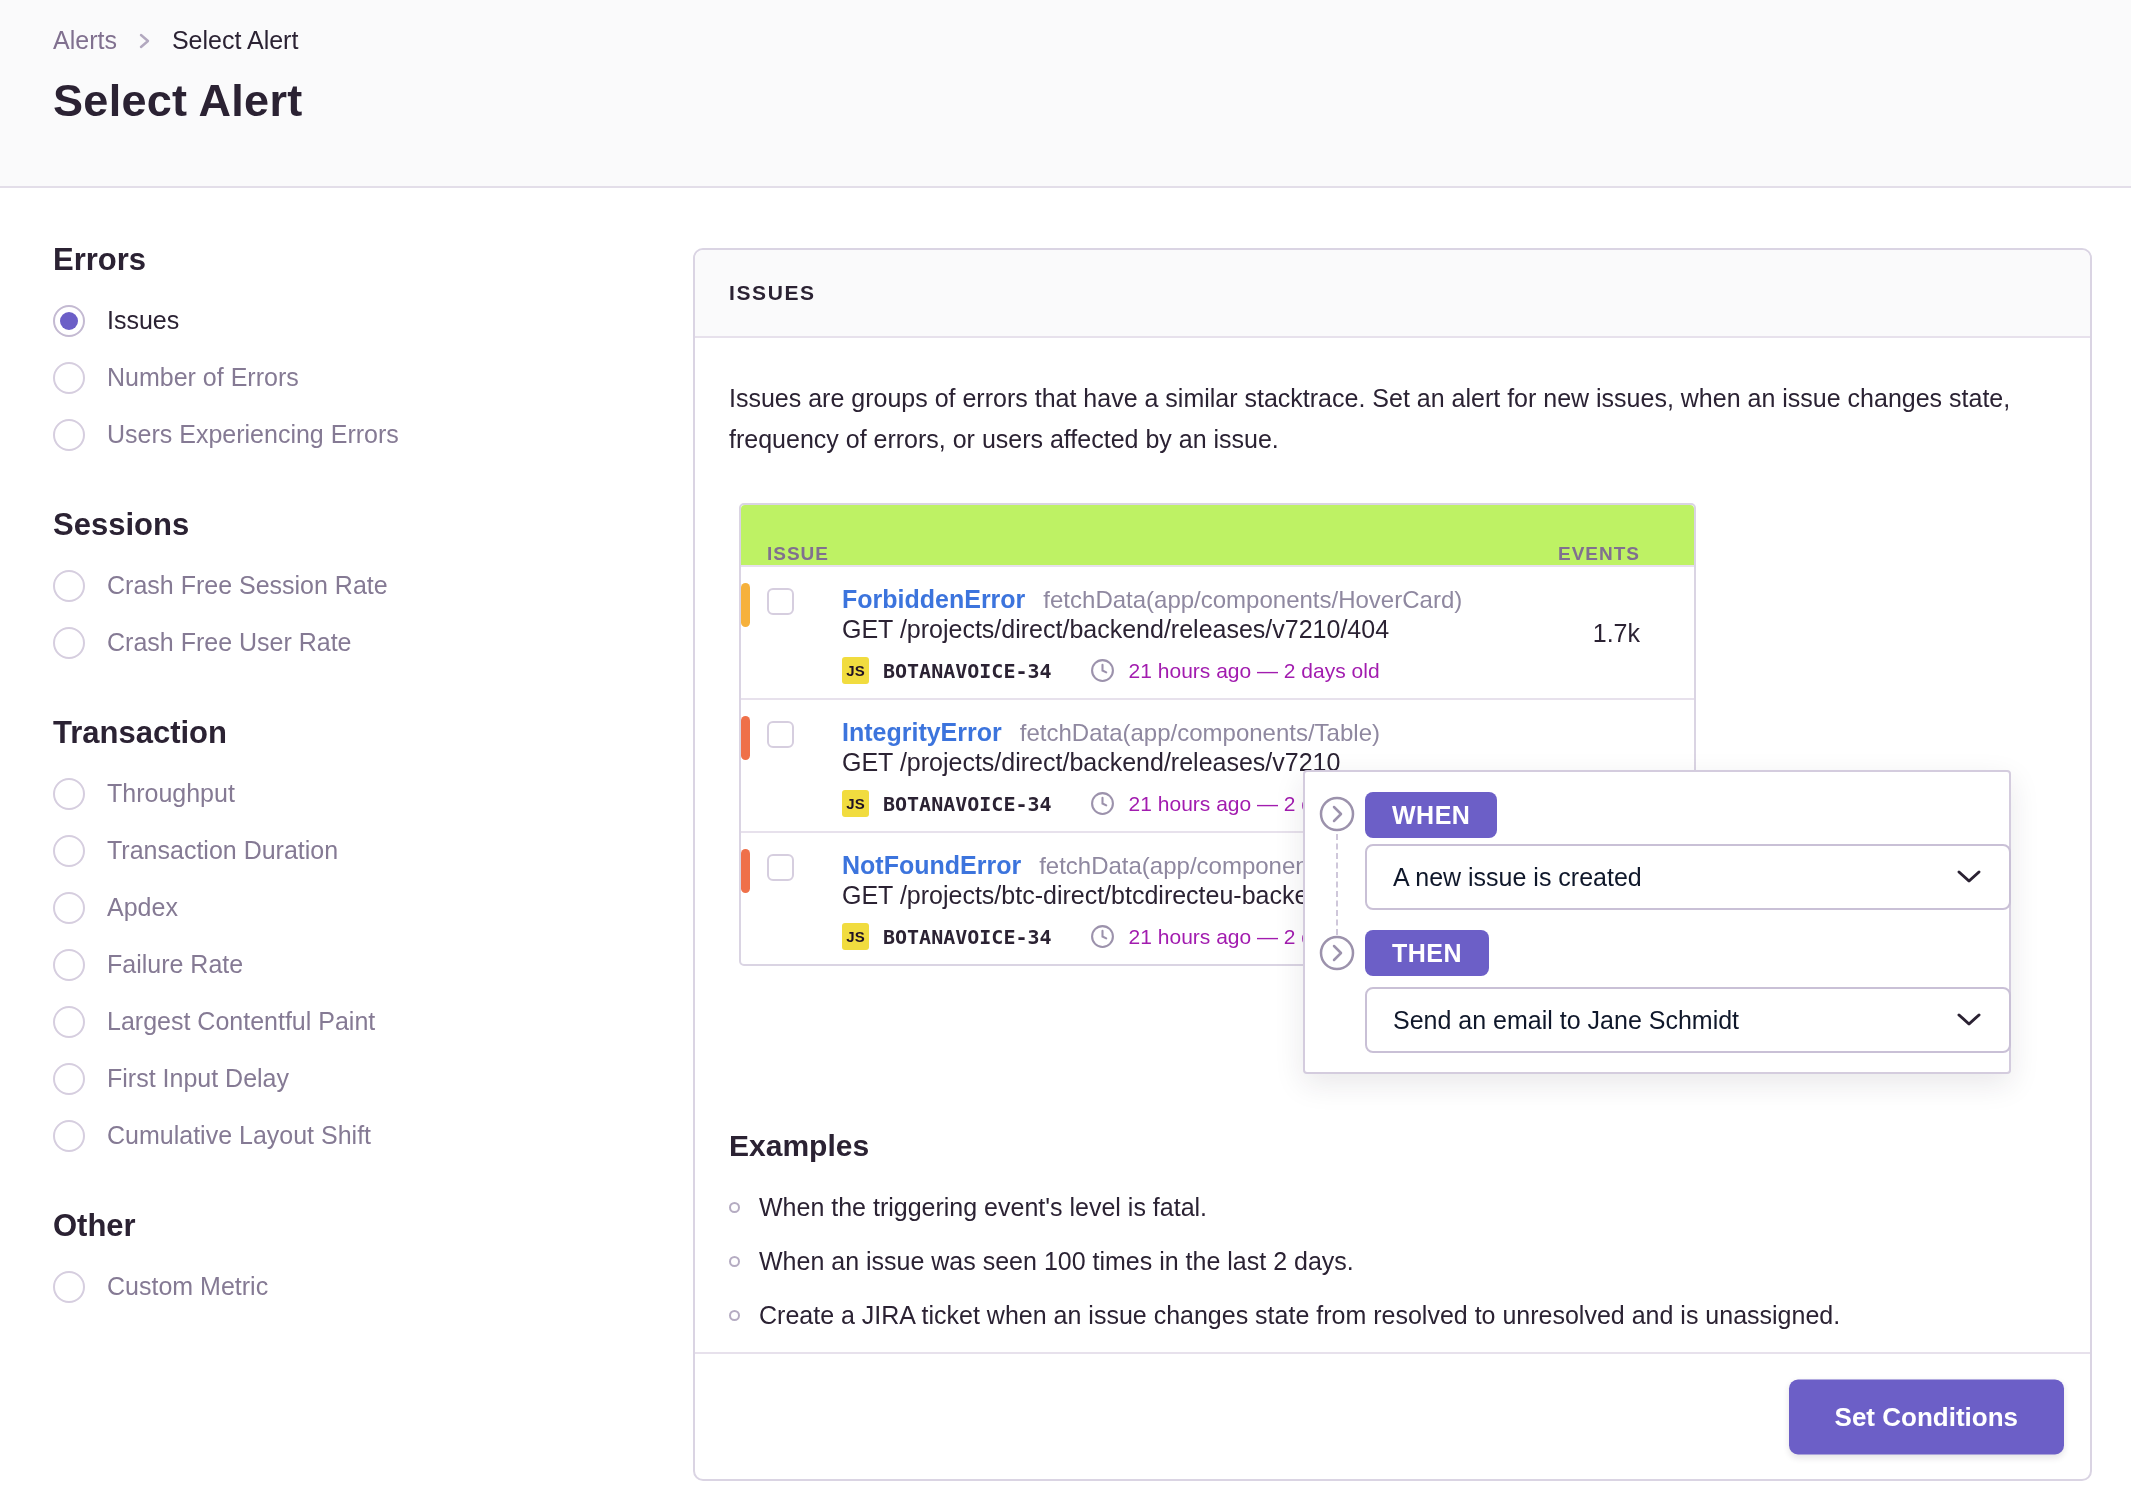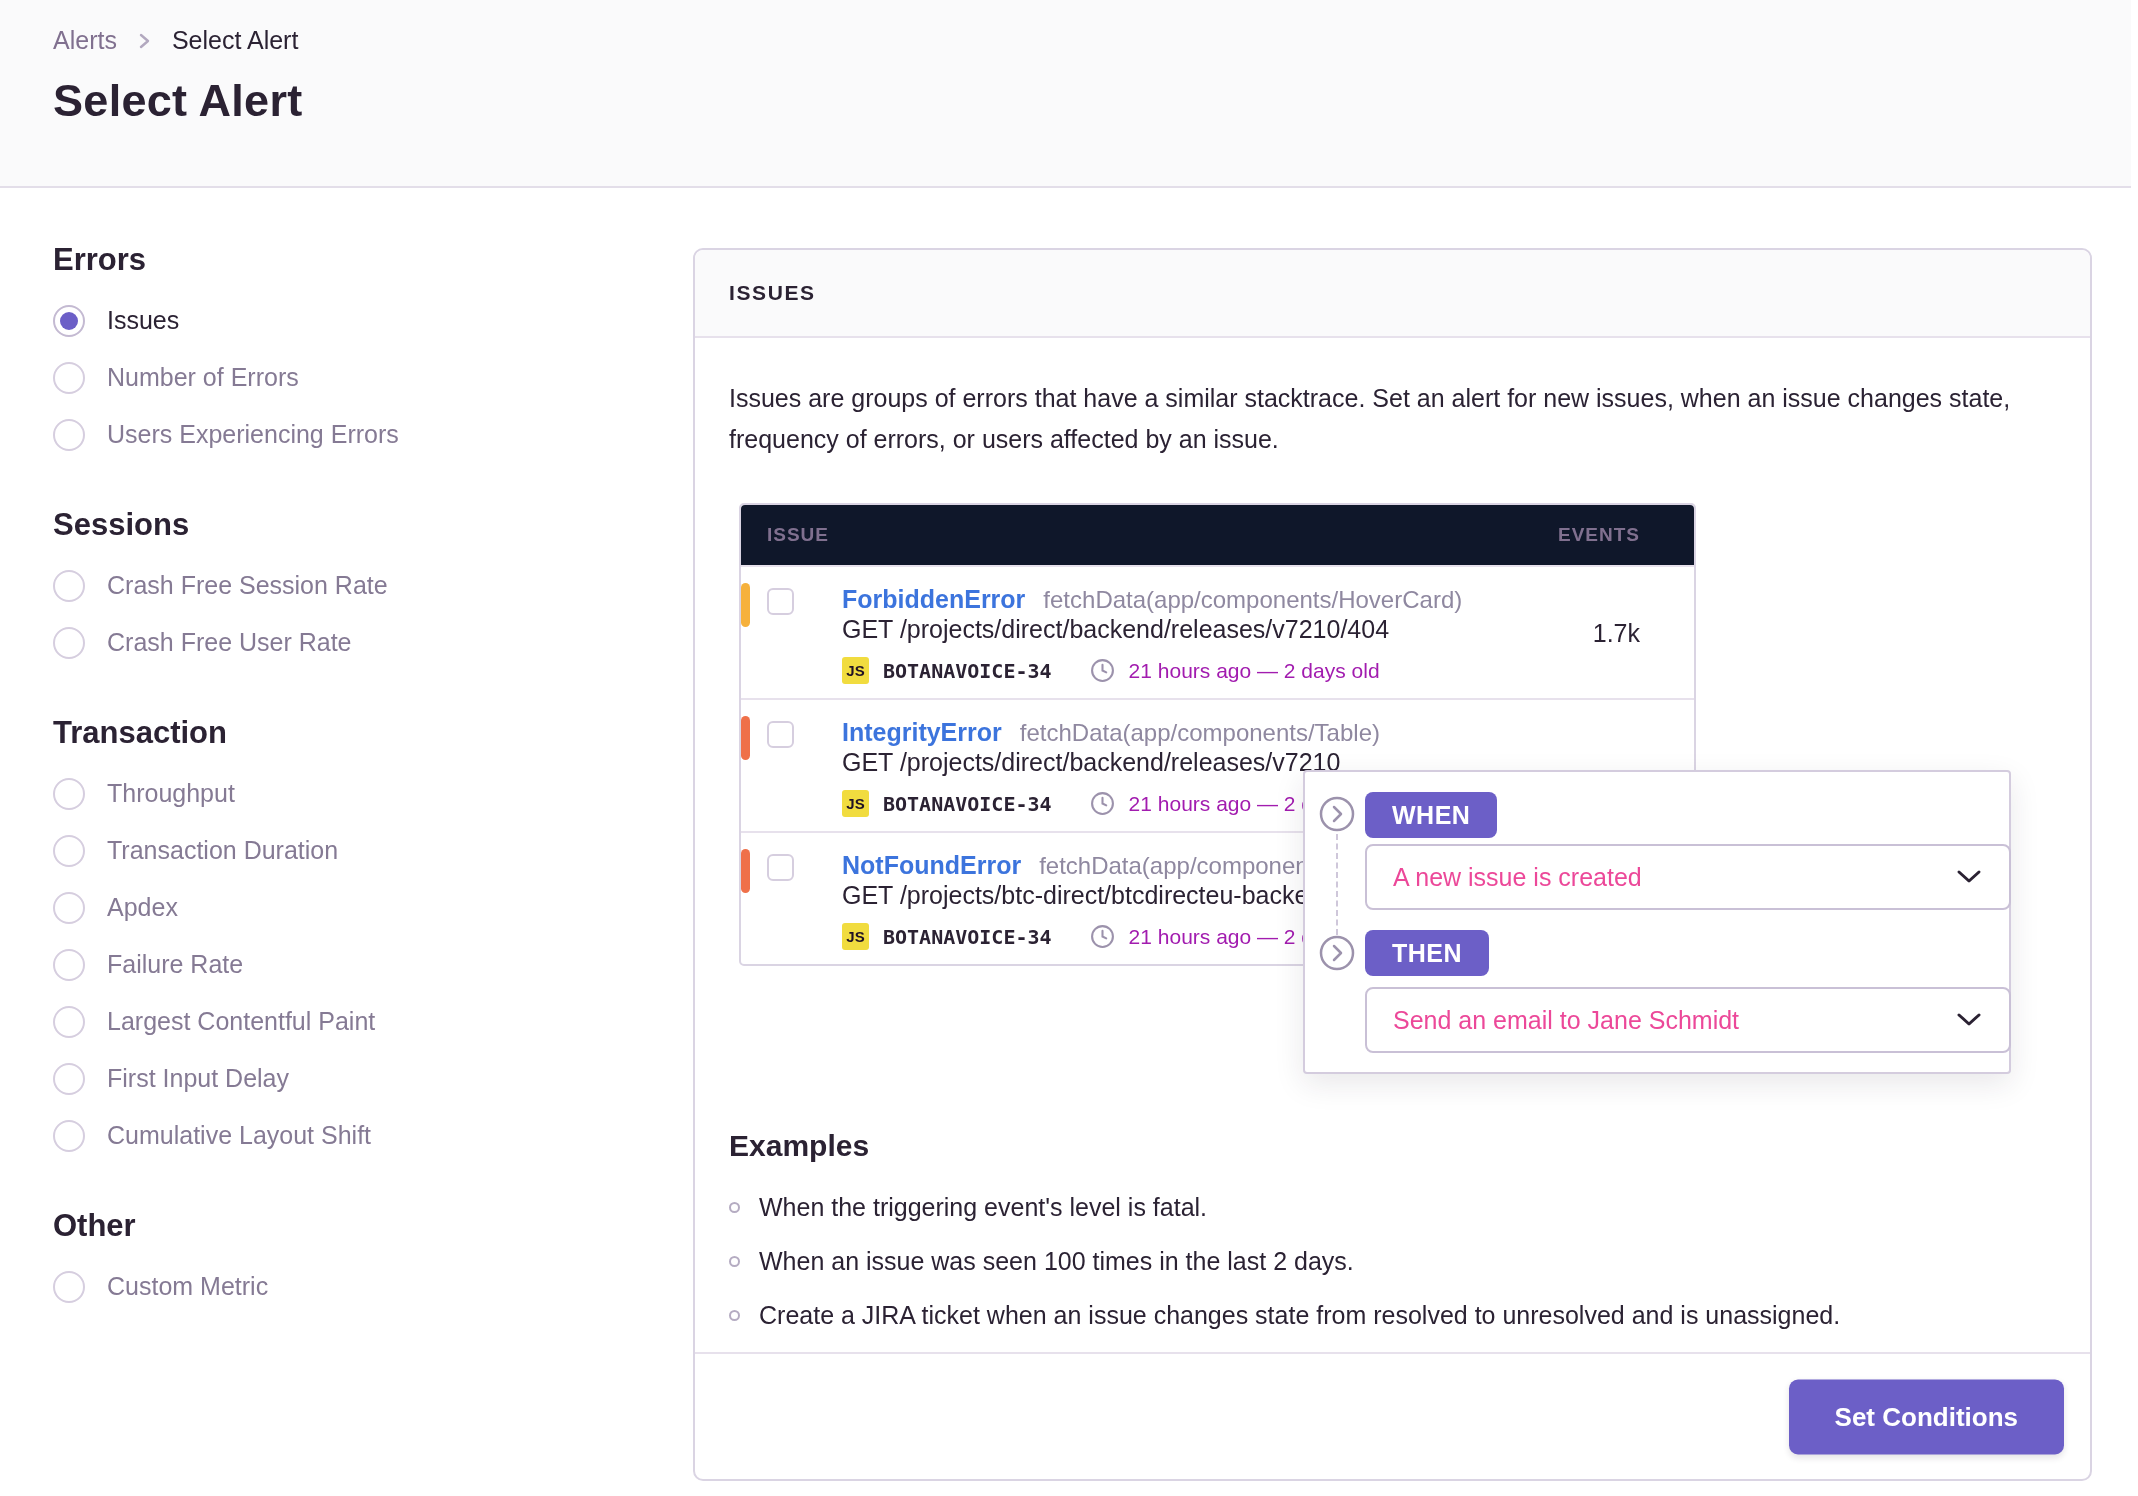--- a/index.html
+++ b/index.html
@@ -42,22 +42,22 @@
     height:88px; background:#FAFAFB; border-bottom:2px solid #E7E1EC;
     border-radius:9px 9px 0 0; display:flex; align-items:center; padding-left:34px;
     font-size:21px; font-weight:700; letter-spacing:1.6px; color:#2B2233;
   }
   .panel-body { padding:40px 34px 0 34px; position:relative; }
   .description { margin:0; font-size:25px; line-height:1.62; max-width:1340px; color:#2B2233; }
 
   
   .issue-table { margin:44px 0 0 10px; width:957px; border:2px solid #DAD4E3; border-radius:5px; background:#fff; }
   .table-head {
-    display:flex; justify-content:space-between; align-items:center; height:62px;
-    background:#0f172a; border-bottom:2px solid #E7E1EC; padding:0 54px 0 26px;
+    display:flex; justify-content:space-between; align-items:flex-end; height:62px;
+    background:#bef264; border-bottom:2px solid #E7E1EC; padding:0 54px 0 26px;
     font-size:19px; font-weight:700; color:#80708F; letter-spacing:1px;
     border-radius:4px 4px 0 0;
   }
   .issue-row { position:relative; min-height:131px; padding:18px 0 14px 101px; }
   .issue-row + .issue-row { border-top:2px solid #E7E1EC; }
   .level-bar { position:absolute; left:0; top:16px; width:9px; height:44px; border-radius:5px; }
   .level-warning { background:#F6B13C; }
   .level-error { background:#EF7049; }
   .checkbox { position:absolute; left:26px; top:21px; width:27px; height:27px; border:2px solid #D6CEDF; border-radius:6px; background:#fff; cursor:pointer; }
   .row-line1 { display:flex; align-items:baseline; gap:18px; white-space:nowrap; }
@@ -102,21 +102,21 @@
     position:absolute; left:60px; height:46px; padding:0 27px;
     background:#6C5FC7; color:#fff; font-size:25px; font-weight:700;
     border-radius:8px; display:flex; align-items:center; letter-spacing:.5px;
   }
   .step-badge.when { top:20px; }
   .step-badge.then { top:158px; }
   .select {
     position:absolute; left:60px; width:646px; height:66px;
     border:2px solid #C9C0D6; border-radius:8px; background:#fff;
     display:flex; align-items:center; justify-content:space-between;
-    padding:0 26px; font-size:25px; color:#ec4899; cursor:pointer;
+    padding:0 26px; font-size:25px; color:#0f172a; cursor:pointer;
   }
   .select.when { top:72px; }
   .select.then { top:215px; }
 </style>
 </head>
 <body>
 
 <div class="page-header">
   <div class="breadcrumb">
     <span class="breadcrumb-link">Alerts</span>

